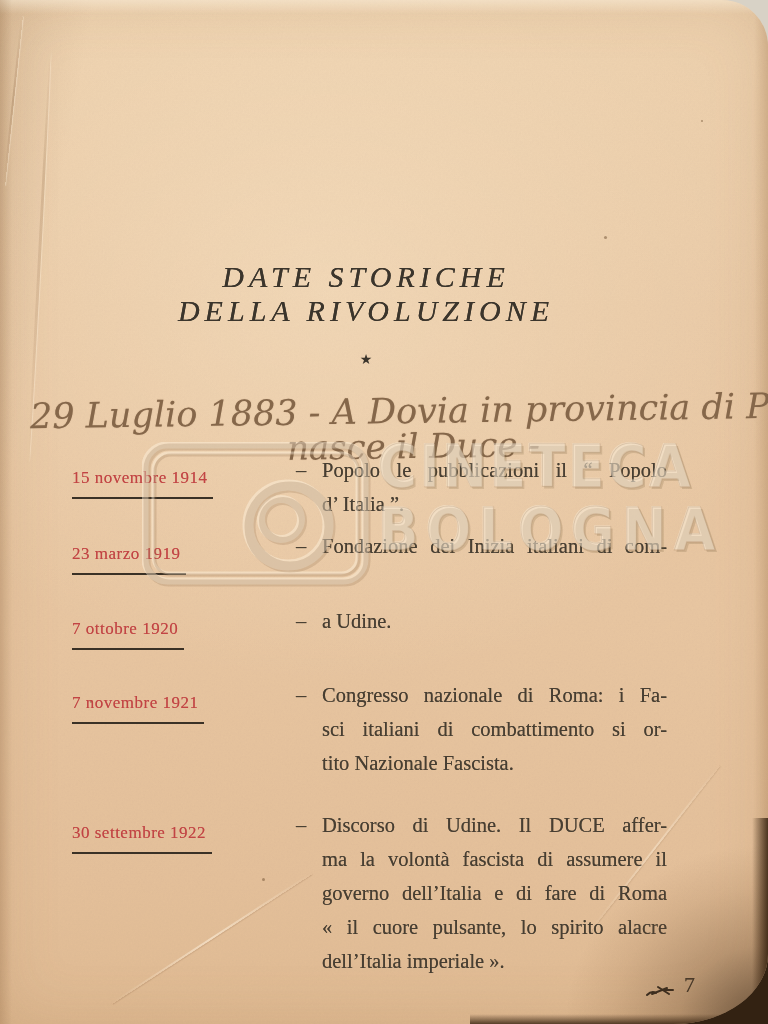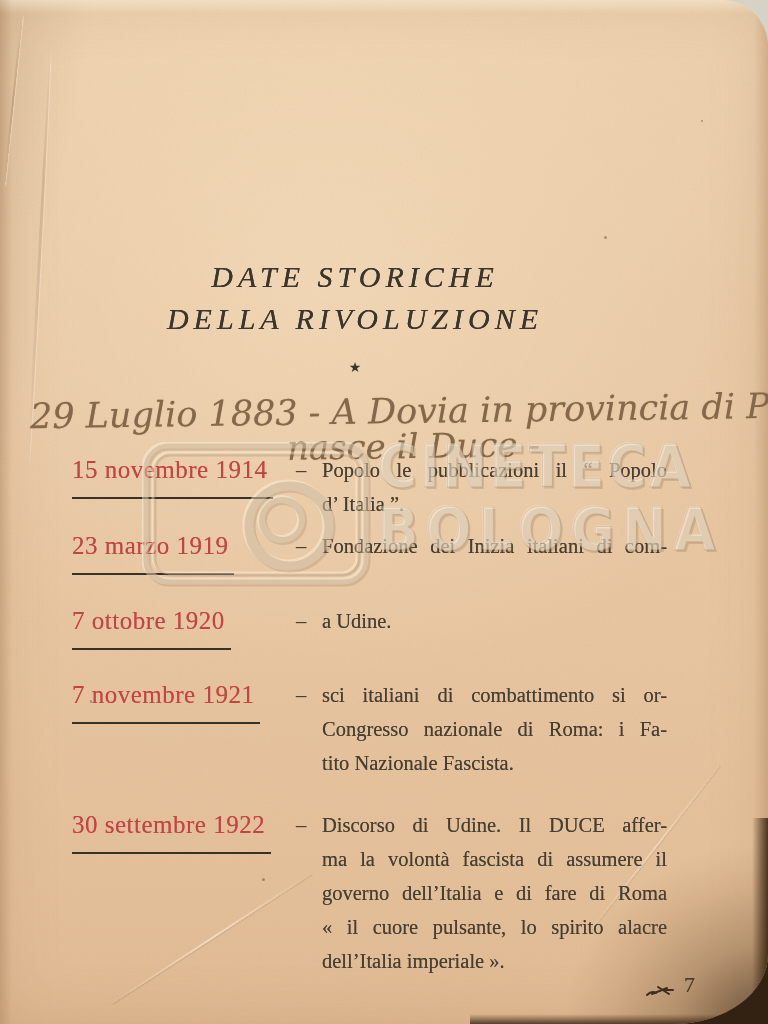--- a/index.html
+++ b/index.html
@@ -28,25 +28,25 @@
     background:linear-gradient(to bottom,transparent,rgba(130,92,58,.28),transparent);box-shadow:1px 0 1px rgba(255,242,222,.4);}
   .crease1{position:absolute;left:38px;top:52px;width:3px;height:410px;transform:rotate(3deg);border-radius:50%;
     background:linear-gradient(to bottom,transparent,rgba(130,92,58,.2) 30%,rgba(130,92,58,.12) 70%,transparent);box-shadow:1px 0 1px rgba(255,242,222,.4);}
   .crease2{position:absolute;left:112px;top:1002px;width:238px;height:2px;transform:rotate(-33deg);transform-origin:left center;
     background:linear-gradient(to right,transparent,rgba(255,244,226,.55),transparent);box-shadow:0 1px 1px rgba(130,92,58,.2);}
   .crease3{position:absolute;left:590px;top:930px;width:210px;height:2px;transform:rotate(-52deg);transform-origin:left center;
     background:linear-gradient(to right,transparent,rgba(255,244,226,.4),transparent);box-shadow:0 1px 1px rgba(130,92,58,.15);}
   .speck{position:absolute;border-radius:50%;background:rgba(110,80,50,.5);}
 
   
-  .title-block{position:absolute;top:262px;left:0;width:710px;text-align:center;color:#3b352c;}
+  .title-block{position:absolute;top:262px;left:11px;width:710px;text-align:center;color:#3b352c;}
   .title-line{font-style:italic;font-size:30px;line-height:30px;font-weight:400;
     text-shadow:0 0 .5px #3b352c;}
   .tl1{letter-spacing:5px;}
-  .tl2{margin-top:12px;letter-spacing:5px;}
+  .tl2{margin-top:4px;letter-spacing:5px;}
   .star{margin-top:25px;font-size:14px;color:#3b352c;letter-spacing:0;}
 
   
   .hand{position:absolute;font-family:"DejaVu Serif",serif;font-style:italic;color:#85674a;
     transform:rotate(-0.8deg);white-space:nowrap;text-shadow:0 0 1px rgba(133,103,74,.4);}
   .hand1{left:30px;top:391px;font-size:35px;letter-spacing:0px;width:760px;}
   .hand2{left:287px;top:426px;font-size:34px;}
 
   
   .wm{position:absolute;left:142px;top:436px;width:530px;height:156px;z-index:30;pointer-events:none;}
@@ -59,22 +59,22 @@
   .wm-l2{font-size:58px;line-height:58px;letter-spacing:8px;margin-top:5px;}
 
   
   #entries{position:absolute;inset:0;}
   .entry{position:absolute;left:0;width:100%;}
   .entry:nth-of-type(1){top:456px;}
   .entry:nth-of-type(2){top:532px;}
   .entry:nth-of-type(3){top:607px;}
   .entry:nth-of-type(4){top:681px;}
   .entry:nth-of-type(5){top:811px;}
-  .date{position:absolute;left:72px;top:0;display:inline-block;font-size:25px;line-height:28px;
-    color:#c24444;letter-spacing:.5px;padding:0 6px 13px 0;border-bottom:2.5px solid #3a3126;
+  .date{position:absolute;left:72px;top:8px;display:inline-block;font-size:17px;line-height:28px;
+    color:#c24444;letter-spacing:.5px;padding:0 6px 5px 0;border-bottom:2.5px solid #3a3126;
     text-shadow:0 0 .4px rgba(194,68,68,.6);}
   .body{position:absolute;left:322px;top:-3px;width:345px;font-size:20.5px;line-height:34px;color:#473e32;
     text-shadow:0 0 .4px rgba(71,62,50,.7);}
   .dash{position:absolute;left:-26px;top:0;}
   .line{white-space:normal;}
   .jl{text-align:justify;text-align-last:justify;}
 
   
   .pageno{position:absolute;left:684px;top:972px;font-size:22px;color:#443a2e;text-shadow:0 0 .4px rgba(68,58,46,.6);}
   .footmark{position:absolute;left:645px;top:983px;}
@@ -144,22 +144,22 @@
         <div class="body">
           <span class="dash">–</span>
           <div class="line">a Udine.</div>
         </div>
       </div>
 
       <div class="entry">
         <span class="date">7 novembre 1921</span>
         <div class="body">
           <span class="dash">–</span>
+          <div class="line jl">Congresso nazionale di Roma: i Fa-</div>
           <div class="line jl">sci italiani di combattimento si or-</div>
-          <div class="line jl">Congresso nazionale di Roma: i Fa-</div>
           <div class="line">tito Nazionale Fascista.</div>
         </div>
       </div>
 
       <div class="entry">
         <span class="date">30 settembre 1922</span>
         <div class="body">
           <span class="dash">–</span>
           <div class="line jl">Discorso di Udine. Il DUCE affer-</div>
           <div class="line jl">ma la volontà fascista di assumere il</div>

